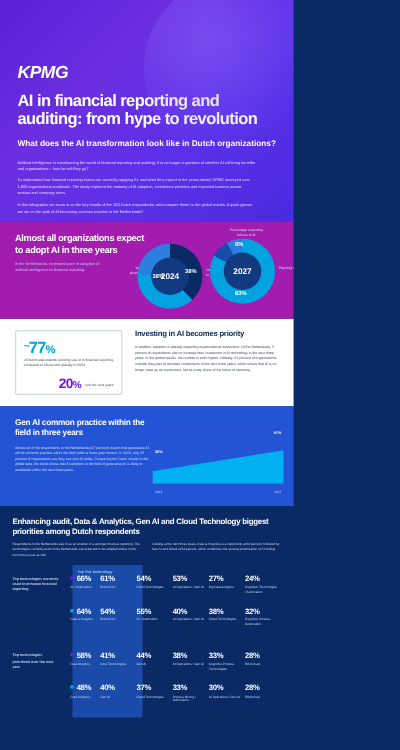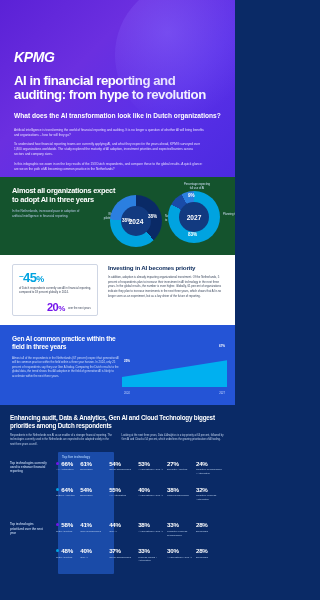--- a/index.html
+++ b/index.html
@@ -36,21 +36,21 @@
     font-size: 6.6px; font-weight: bold; color: #ffffff;
     line-height: 1.45; margin-bottom: 8px;
   }
   .hero-p {
     font-size: 3.15px; color: #e4dcff; line-height: 1.62;
     margin-bottom: 4px; max-width: 190px;
   }
 
   
   .sec-donut {
-    height: 78px; background: #14532d;
+    height: 78px; background: #a21caf;
     padding: 10px 12px 8px 12px; position: relative;
   }
   .sec-donut h2 {
     font-size: 7.4px; font-weight: bold; color:#fff;
     line-height:1.18; letter-spacing:-0.25px; width: 105px;
   }
   .sec-donut .lead {
     font-size: 3.1px; color:#b9cbe8; line-height:1.6;
     width: 78px; margin-top: 5px;
   }
@@ -158,21 +158,21 @@
       </div>
       <div class="pct-on" style="left:78px; top:8px;">9%</div>
       <div class="pct-on" style="left:78px; top:47px;">83%</div>
       <div class="lbl" style="left:113px; top:28px; width:24px;">Planning to adopt</div>
     </div>
   </section>
 
   <section class="sec-white">
     <div class="box45">
       <div class="big45">
-        <span class="tilde">~</span><span>45</span><span class="pc">%</span>
+        <span class="tilde">~</span><span>77</span><span class="pc">%</span>
       </div>
       <div class="t45">of Dutch respondents currently use AI in financial reporting, compared to 18 percent globally in 2024.</div>
       <div class="big25row">
         <div class="big25"><span>20</span><span class="pc">%</span></div>
         <div class="t25">over the next years</div>
       </div>
     </div>
     <div class="invest">
       <h3>Investing in AI becomes priority</h3>
       <p>In addition, adoption is already impacting organizational investment. Of the Netherlands, 5 percent of respondents plan to increase their investment in AI technology in the next three years. In the global results, the number is even higher. Globally, 61 percent of organizations indicate they plan to increase investments in the next three years, which shows that AI is no longer seen as an experiment, but as a key driver of the future of reporting.</p>

